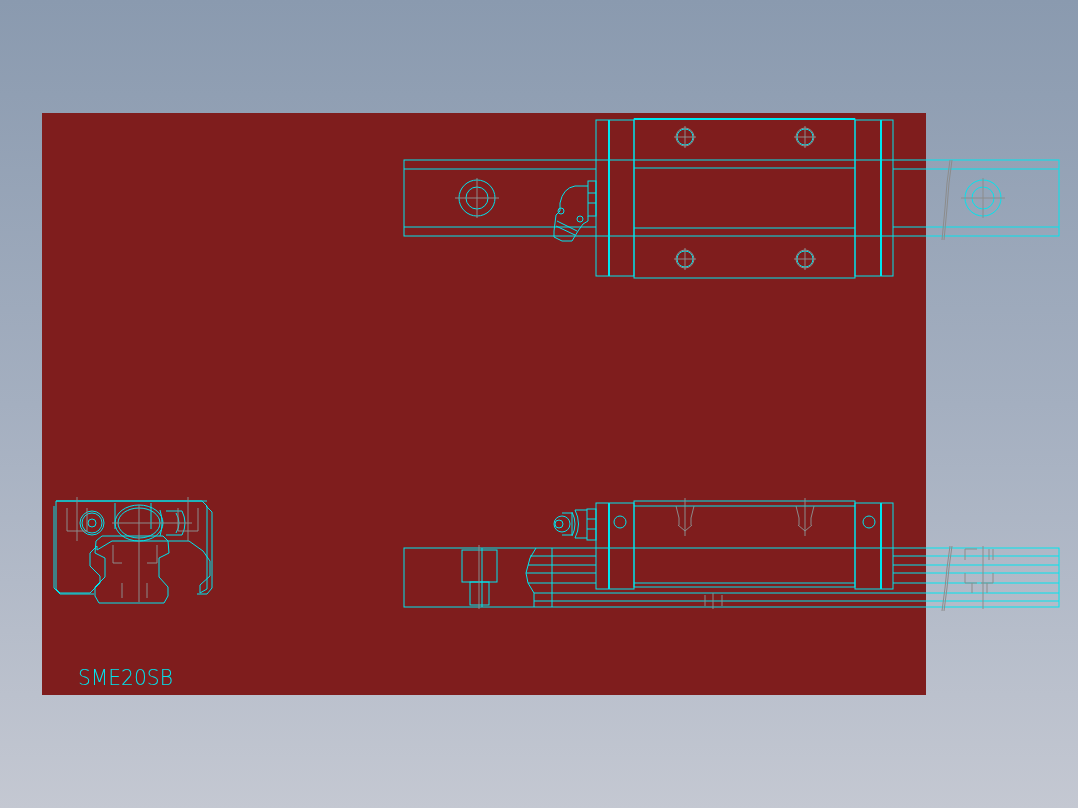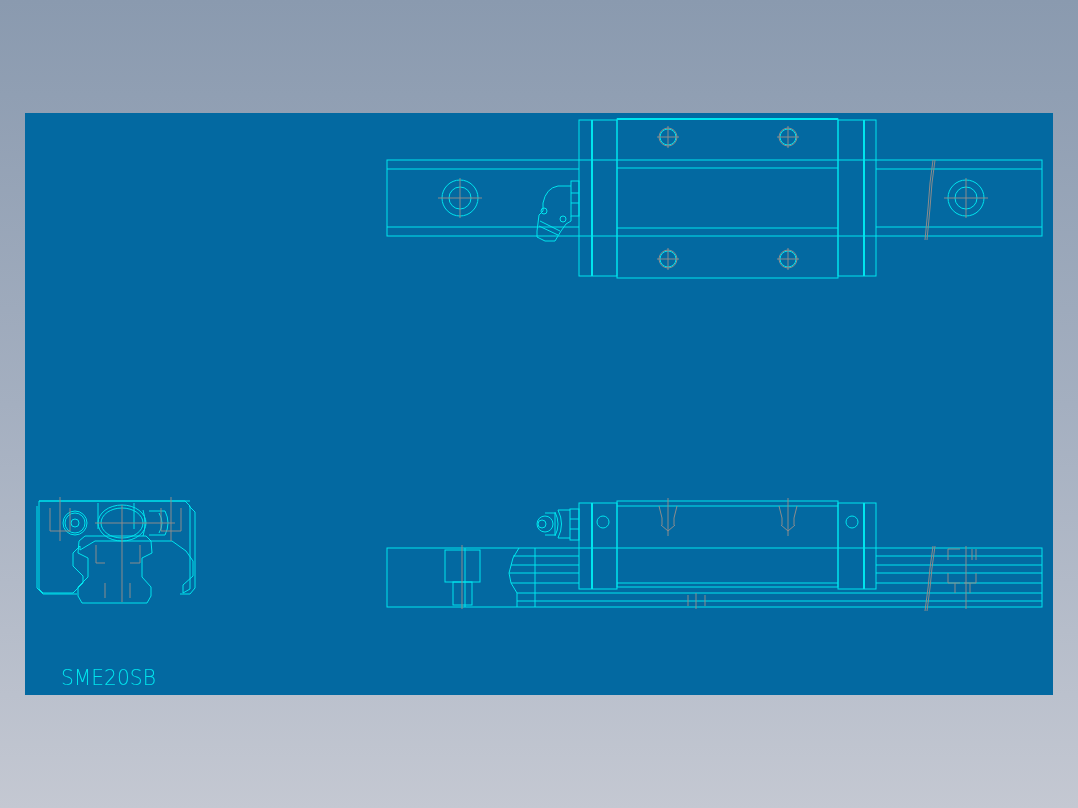--- a/index.html
+++ b/index.html
@@ -2,22 +2,22 @@
 <html><head>
 <meta charset="utf-8">
 <style>
   html, body { margin: 0; padding: 0; }
   body {
     width: 1078px; height: 808px; overflow: hidden; position: relative;
     background: linear-gradient(to bottom, #8a9aaf 0%, #a4afc0 50%, #c4c8d2 100%);
     font-family: "DejaVu Sans", sans-serif;
   }
   #canvas {
-    position: absolute; left: 25px; top: 113px; width: 1028px; height: 582px;
-    background: #0369a1;
+    position: absolute; left: 42px; top: 113px; width: 884px; height: 582px;
+    background: #7f1d1d;
   }
   #canvas svg { position: absolute; left: 0; top: 0; }
   .c { fill: none; stroke: #00e5ee; stroke-width: 1; }
   .c2 { fill: none; stroke: #00e5ee; stroke-width: 2; }
   .g { fill: none; stroke: #8c8c8c; stroke-width: 1; }
   #drawing-label {
     position: absolute; left: 36px; top: 552px;
     color: #00e5ee; font-family: "DejaVu Sans", sans-serif; font-weight: 200;
     font-size: 22px; letter-spacing: 0px; transform: scaleX(0.92); transform-origin: left top;
   }

